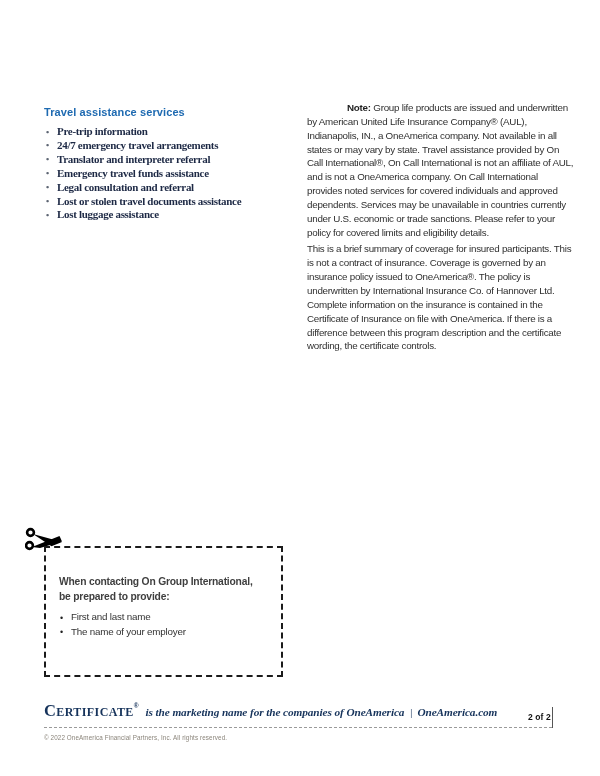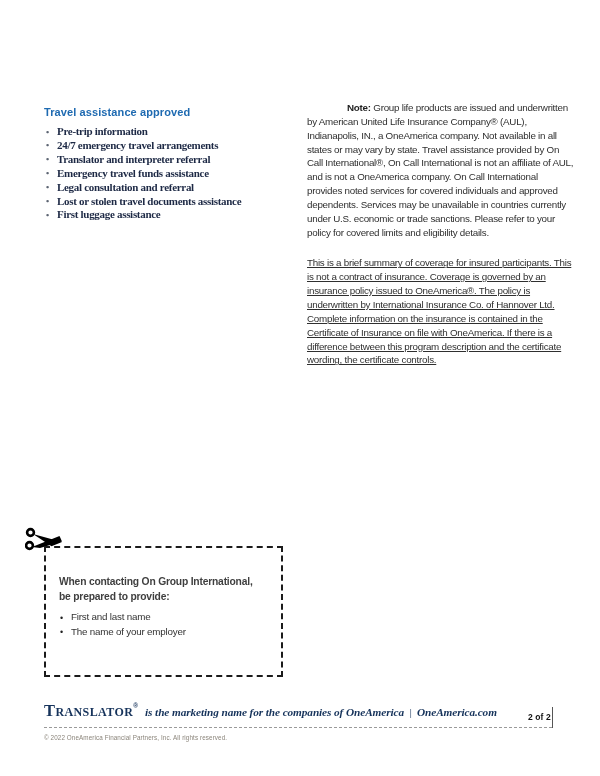--- a/index.html
+++ b/index.html
@@ -24,21 +24,21 @@
     content:"•"; position:absolute; left:2px; top:0.5px;
     font-size:9px; color:#5b6472;
   }
 
   
   .right-col {
     position:absolute; left:307px; top:101px; width:268px;
     font-size:9.8px; line-height:13.85px; letter-spacing:-0.25px; color:#2f2f2f;
   }
   .right-col p { margin:0; }
-  .right-col p + p { margin-top:17px;text-decoration:underline; }
+  .right-col p + p { margin-top:3px; }
   .right-col strong { color:#1f1f1f;padding-left:40px; }
 
   
   .scissors { position:absolute; left:25px; top:526px; width:38px; height:30px; }
   .cutout {
     position:absolute; left:44px; top:546px; width:239px; height:131px;
     border:2px dashed #1b1b1b; box-sizing:border-box;
   }
   .cutout-inner { padding:27px 10px 0 13px; }
   .cutout-heading {
@@ -76,29 +76,29 @@
     position:absolute; right:40px; top:794px; text-align:right;
     font-family:"Liberation Serif", serif; font-size:7.5px; color:#3a3a3a;
   }
 </style>
 </head>
 <body>
 
 <div class="page">
 
   <div class="left-col">
-    <h3 class="left-heading">Travel assistance approved</h3>
+    <h3 class="left-heading">Travel assistance services</h3>
     <ul class="benefit-list">
       <li>Pre-trip information</li>
       <li>24/7 emergency travel arrangements</li>
       <li>Translator and interpreter referral</li>
       <li>Emergency travel funds assistance</li>
       <li>Legal consultation and referral</li>
       <li>Lost or stolen travel documents assistance</li>
-      <li>First luggage assistance</li>
+      <li>Lost luggage assistance</li>
     </ul>
   </div>
 
   <div class="right-col">
     <p><strong>Note:</strong><span> Group life products are issued and underwritten by American United Life Insurance Company® (AUL), Indianapolis, IN., a OneAmerica company. Not available in all states or may vary by state. Travel assistance provided by On Call International®, On Call International is not an affiliate of AUL, and is not a OneAmerica company. On Call International provides noted services for covered individuals and approved dependents. Services may be unavailable in countries currently under U.S. economic or trade sanctions. Please refer to your policy for covered limits and eligibility details.</span></p>
     <p>This is a brief summary of coverage for insured participants. This is not a contract of insurance. Coverage is governed by an insurance policy issued to OneAmerica®. The policy is underwritten by International Insurance Co. of Hannover Ltd. Complete information on the insurance is contained in the Certificate of Insurance on file with OneAmerica. If there is a difference between this program description and the certificate wording, the certificate controls.</p>
   </div>
 
   <svg class="scissors" viewBox="0 0 38 30" aria-hidden="true">
     <circle cx="5.5" cy="6.5" r="3.4" fill="none" stroke="#000" stroke-width="2.6"></circle>
@@ -114,21 +114,21 @@
         <span>be prepared to provide:</span>
       </p>
       <ul class="cutout-list">
         <li>First and last name</li>
         <li>The name of your employer</li>
       </ul>
     </div>
   </div>
 
   <div class="footer-logo-row">
-    <span class="logo">Translator</span><span class="logo-reg">®</span><span class="tagline">is the marketing name for the companies of OneAmerica</span><span class="tagline tagline-sep">|</span><a class="website" href="#">OneAmerica.com</a>
+    <span class="logo">Certificate</span><span class="logo-reg">®</span><span class="tagline">is the marketing name for the companies of OneAmerica</span><span class="tagline tagline-sep">|</span><a class="website" href="#">OneAmerica.com</a>
   </div>
 
   <div class="footer-rule"></div>
   <div class="page-tick"></div>
   <div class="page-indicator">2 of 2</div>
   <div class="copyright">© 2022 OneAmerica Financial Partners, Inc. All rights reserved.</div>
   <div class="form-code">G-33508 10/06/22</div>
 
 </div>
 

